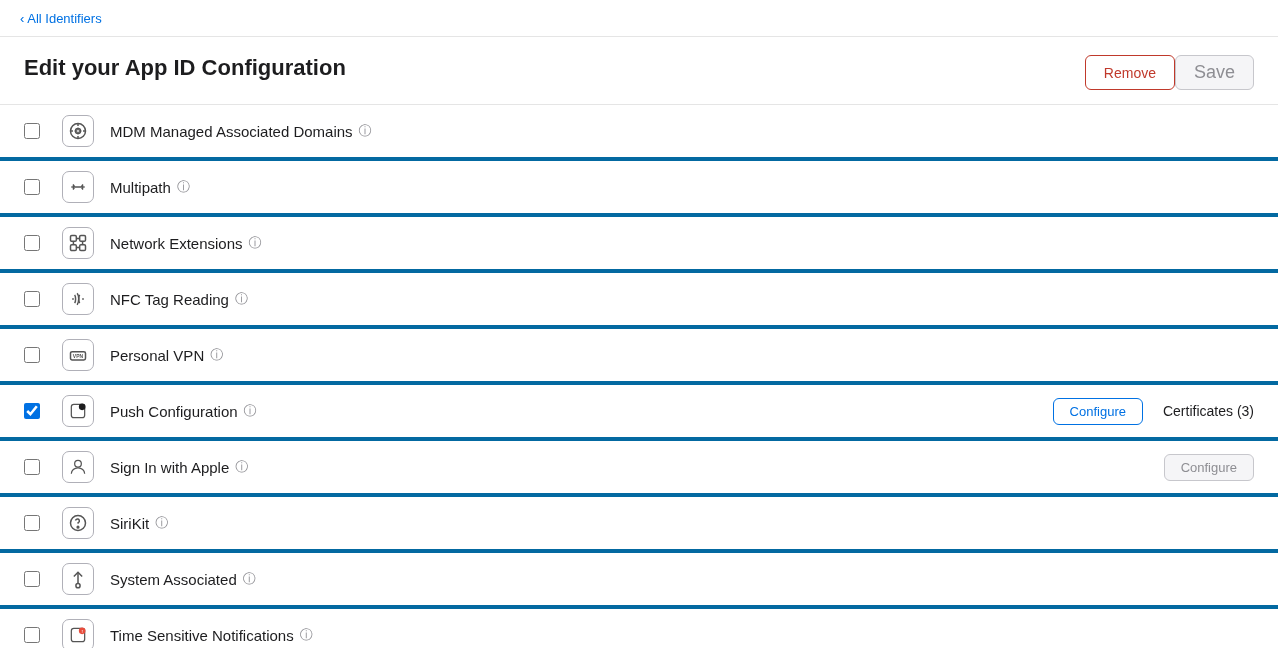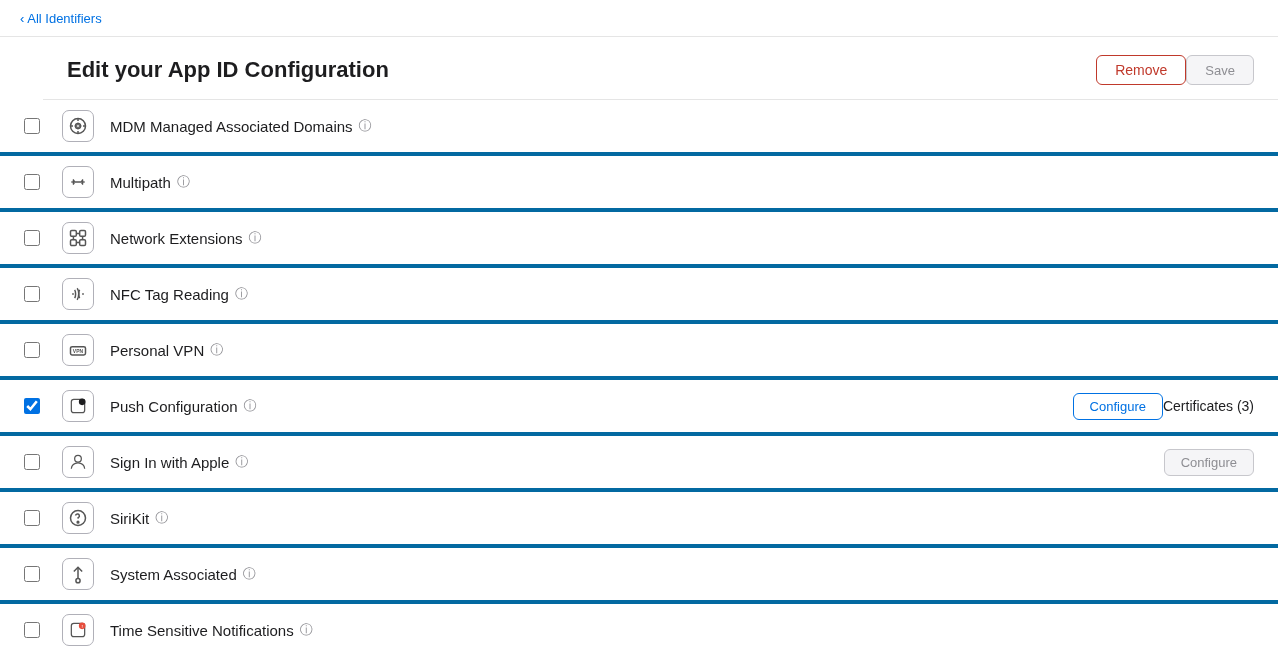--- a/index.html
+++ b/index.html
@@ -18,25 +18,23 @@
       color: #0071e3;
       text-decoration: none;
       font-size: 13px;
     }
     .top-nav a::before {
       content: "‹ ";
     }
 
     .page-header {
       display: flex;
-      align-items: center;
       justify-content: space-between;
       padding: 18px 24px 14px 24px;
       border-bottom: 1px solid #e5e5e5;
-      margin-left: 43px;
     }
     .page-title {
       font-size: 22px;
       font-weight: 600;
       color: #1d1d1f;
     }
     .header-buttons {
       display: flex;
     }
     .btn-remove {
@@ -47,21 +45,21 @@
       padding: 6px 18px;
       font-size: 14px;
       cursor: pointer;
     }
     .btn-save {
       border: 1.5px solid #c7c7cc;
       color: #8e8e93;
       background: #f5f5f7;
       border-radius: 6px;
       padding: 6px 18px;
-      font-size: 13px;
+      font-size: 18px;
       cursor: not-allowed;
     }
 
     .capability-list {
       width: 100%;
     }
 
     .capability-row {
       display: flex;
       align-items: center;
@@ -121,21 +119,21 @@
 
     .info-icon {
       color: #8e8e93;
       font-size: 13px;
       cursor: help;
     }
 
     .action-cell {
       display: flex;
       align-items: center;
-      gap: 0;
+      gap: 20px;
       margin-left: auto;
     }
 
     .btn-configure {
       border: 1.5px solid #0071e3;
       color: #0071e3;
       background: #fff;
       border-radius: 6px;
       padding: 5px 16px;
       font-size: 13px;

